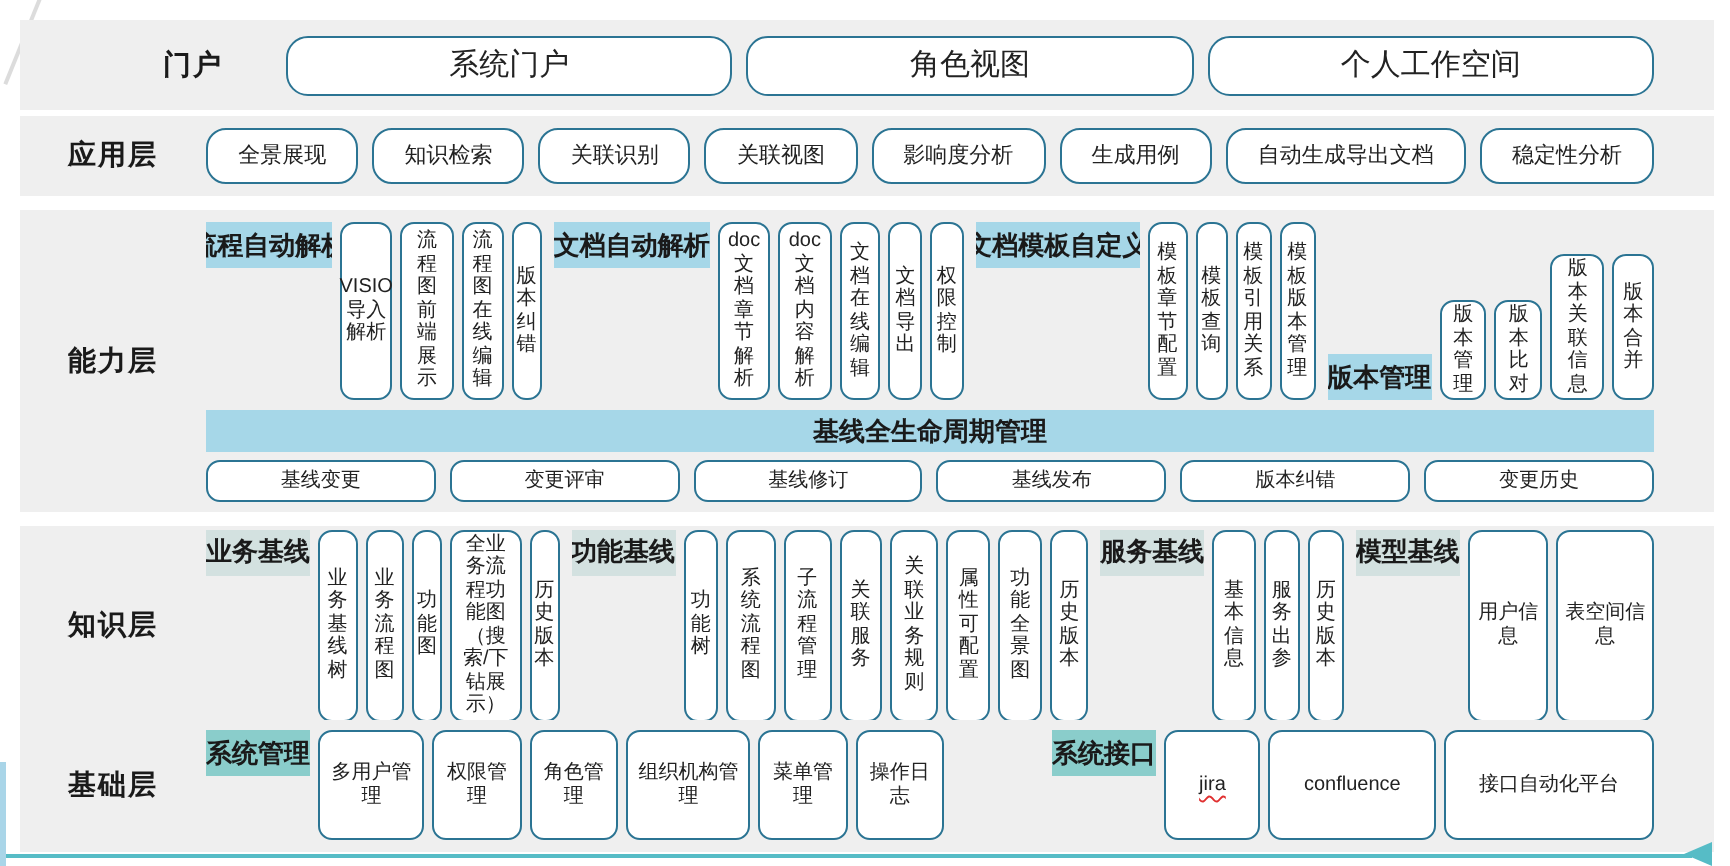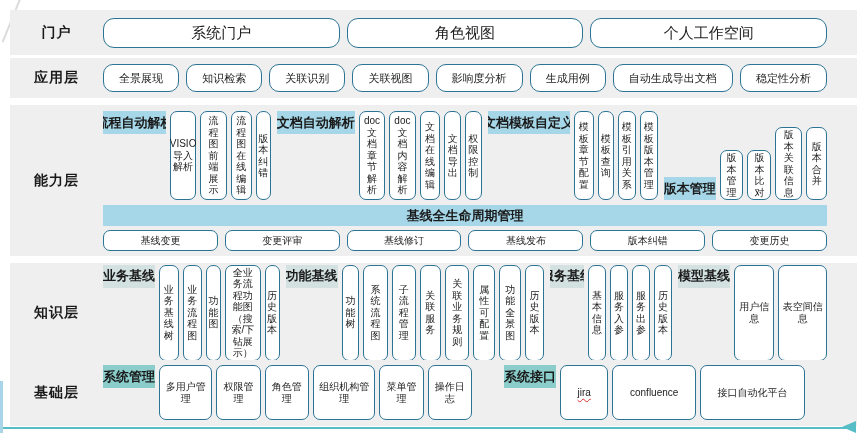--- a/index.html
+++ b/index.html
@@ -28,39 +28,39 @@
        text-decoration-thickness:1px;text-underline-offset:2px;}
   .groups{display:flex;gap:6px;width:100%;align-items:stretch;}
   .group{display:flex;flex-direction:row;gap:4px;min-width:0;}
   .ghead{height:23px;display:flex;align-items:center;justify-content:center;
        font-weight:bold;font-size:13px;white-space:nowrap;overflow:hidden;}
   .ghead-blue{background:var(--hdr-blue);}
   .ghead-pale{background:var(--hdr-pale);}
   .ghead-teal{background:var(--hdr-teal);}
   .grow{flex:1;display:flex;gap:4px;align-items:stretch;}
   
-  #band-portal{top:10px;height:45px;}
+  #band-portal{top:10px;height:45px;padding-left:40px;}
   #band-app{top:58px;height:40px;}
   #band-capability{top:105px;height:151px;padding:6px 0 5px 0;}
   #band-knowledge{top:263px;height:100px;padding:5px 0 6px 0;}
   #band-base{top:360px;height:66px;padding:5px 2px 6px 0;}
   
   .cap-groups{height:95px;}
   .cap-groups .group:nth-child(1){flex:150 1 0;}
   .cap-groups .group:nth-child(2){flex:183 1 0;}
   .cap-groups .group:nth-child(3){flex:152 1 0;}
   .cap-groups .group:nth-child(4){flex:146 1 0;align-items:flex-end;}
   .cap-groups .group:nth-child(5){flex:77 1 0;}
   .kn-groups{flex:1;}
   .kn-groups .group:nth-child(1){flex:174 1 0;}
   .kn-groups .group:nth-child(2){flex:255 1 0;}
   .kn-groups .group:nth-child(3){flex:120 1 0;}
   .kn-groups .group:nth-child(4){flex:147 1 0;}
   .base-groups{flex:1;gap:0;}
-  .base-groups .group:nth-child(1){flex:0 0 369px;margin-right:32px;}
+  .base-groups .group:nth-child(1){flex:0 0 369px;margin-right:54px;}
   .base-groups .group:nth-child(2){flex:0 0 301px;}
   .baseline-bar{margin-top:5px;height:22px;}
   .baseline-row{margin-top:4px;height:21px;}
   
   .deco-corner{position:absolute;left:-13px;top:18px;width:50px;height:2px;
        background:#dcdcdc;transform:rotate(-68deg);}
   .deco-bottom-line{position:absolute;left:0;bottom:4px;height:2.5px;width:846px;background:var(--accent);}
   .deco-arrow{position:absolute;right:9px;bottom:0;width:0;height:0;
        border-top:6px solid transparent;border-bottom:6px solid transparent;
        border-right:14px solid var(--accent);}
@@ -190,21 +190,20 @@
               <div class="btn btn-sm">关联业务规则</div>
               <div class="btn btn-sm">属性可配置</div>
               <div class="btn btn-sm">功能全景图</div>
               <div class="btn btn-sm">历史版本</div>
             </div>
           </div>
           <div class="group">
             <div class="ghead ghead-pale">服务基线</div>
             <div class="grow">
               <div class="btn btn-sm">基本信息</div>
-              <div class="btn btn-sm">服务入参</div>
             </div>
             <div class="grow">
               <div class="btn btn-sm">服务出参</div>
               <div class="btn btn-sm">历史版本</div>
             </div>
           </div>
           <div class="group">
             <div class="ghead ghead-pale">模型基线</div>
             <div class="grow">
               <div class="btn btn-sm">用户信息</div>

